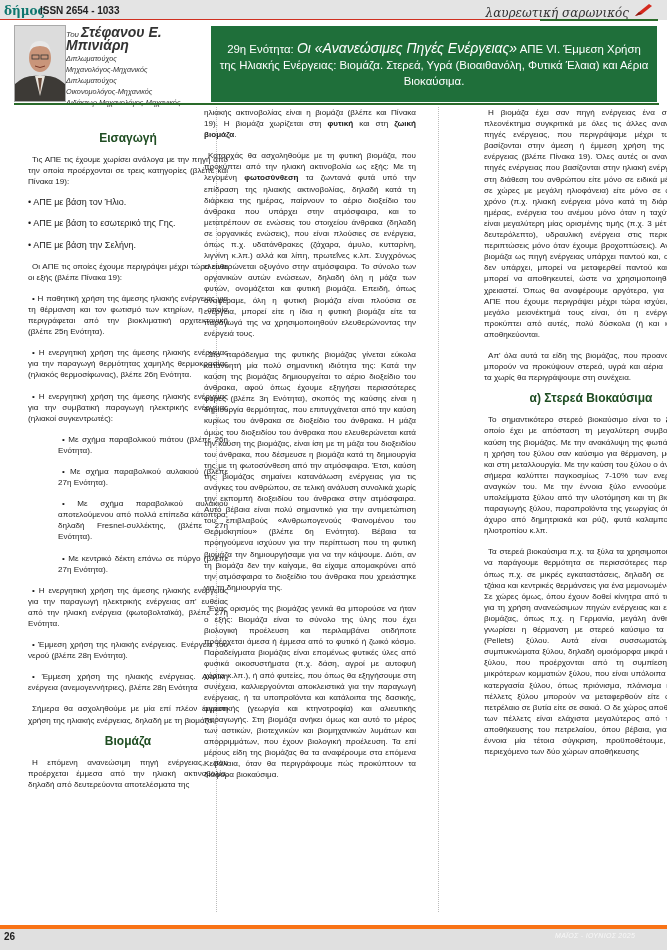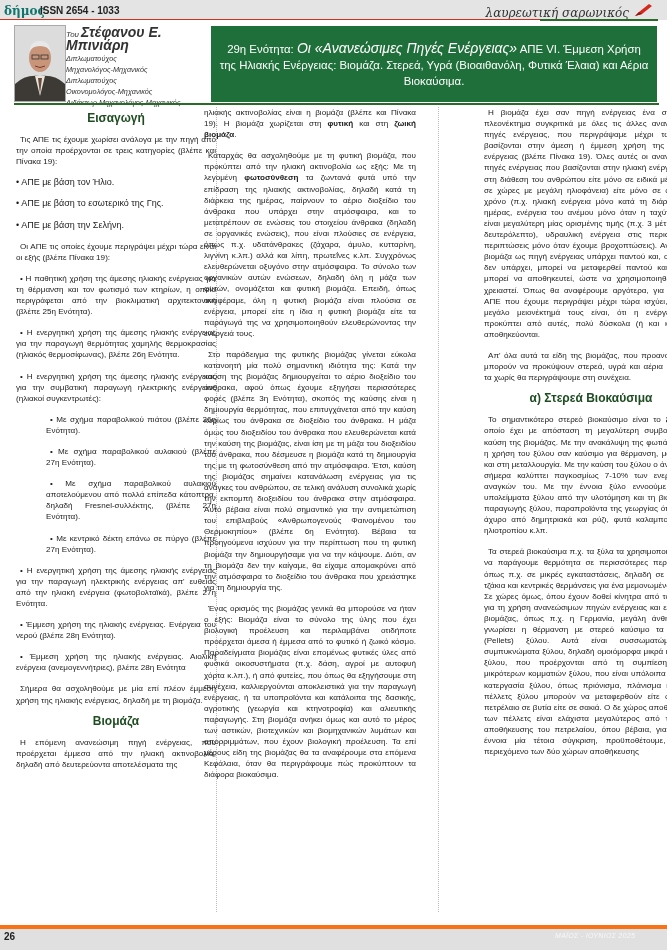--- a/index.html
+++ b/index.html
@@ -14,21 +14,21 @@
   .pen { position:absolute; right:14px; top:3px; width:20px; height:14px; }
   .photo { position:absolute; left:14px; top:25px; width:50px; height:75px; background:linear-gradient(#cfcfcf,#eee); border:1px solid #aaa; overflow:hidden; }
   .author { position:absolute; left:66px; top:27px; width:120px; font-style:italic; font-size:7.3px; line-height:11px; color:#333; }
   .author .name { font-size:14px; font-weight:bold; color:#333; font-style:italic; }
   .author .pre { font-size:8px; }
   .titlebox { position:absolute; left:211px; top:26px; width:446px; height:76px; background:#1f6f3a; color:#fff; display:flex; align-items:center; justify-content:center; text-align:center; font-size:11.4px; line-height:16px; padding:0 8px; box-sizing:border-box; }
   .titlebox i { font-size:14px;text-align:right; }
   .greenrule { position:absolute; left:14px; top:103px; width:645px; height:2px; background:#2a6b2a; }
   .col { position:absolute; top:107px; font-size:8.1px; line-height:11.1px; text-align:justify; }
   .col p { margin:0 0 10px 0; text-indent:4px; }
-  .c1 { left:16px; width:200px; }
+  .c1 { left:28px; width:200px;margin-top:20px; }
   .c2 { left:204px; width:212px; }
   .c3 { left:444px; width:214px;margin-left:40px; }
   .h { font-family:"Liberation Sans", sans-serif; font-weight:bold; font-size:12px; color:#1f4d22; text-align:center; margin:6px 0 10px 0; text-indent:0; }
   .bul { font-weight:normal; font-size:9px; margin:0 0 11px 10px; text-indent:0 !important; }
   .sub { margin-left:30px !important; }
   .vsep { position:absolute; top:107px; width:0; height:805px; border-left:1px dotted #bbb; }
   .footer { position:absolute; left:0; top:925px; width:667px; height:25px; background:#e0e0e0; border-top:4px solid #f97316; }
   .pagenum { position:absolute; left:4px; top:2px; font-size:10px; font-weight:bold; color:#222; }
   .issue { position:absolute; left:555px; top:3px; font-size:7px; color:#f8f8f8; font-style:italic; letter-spacing:0.3px; }
   b { font-weight:bold; }

